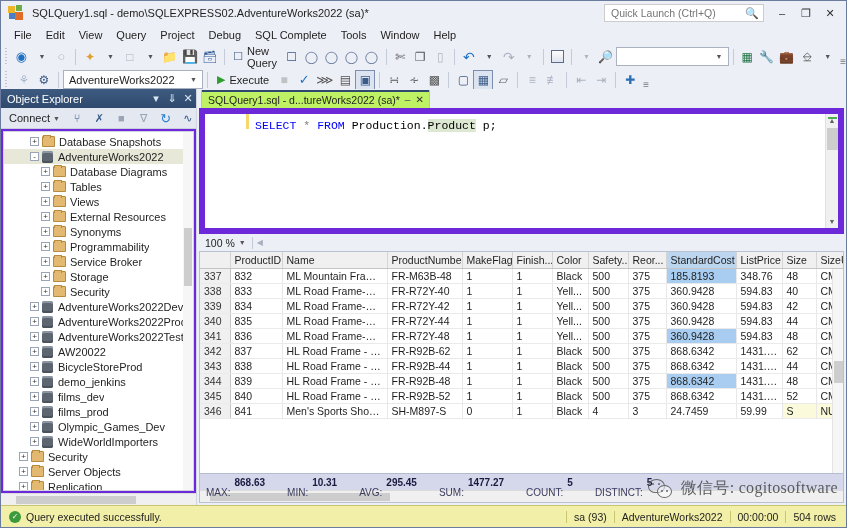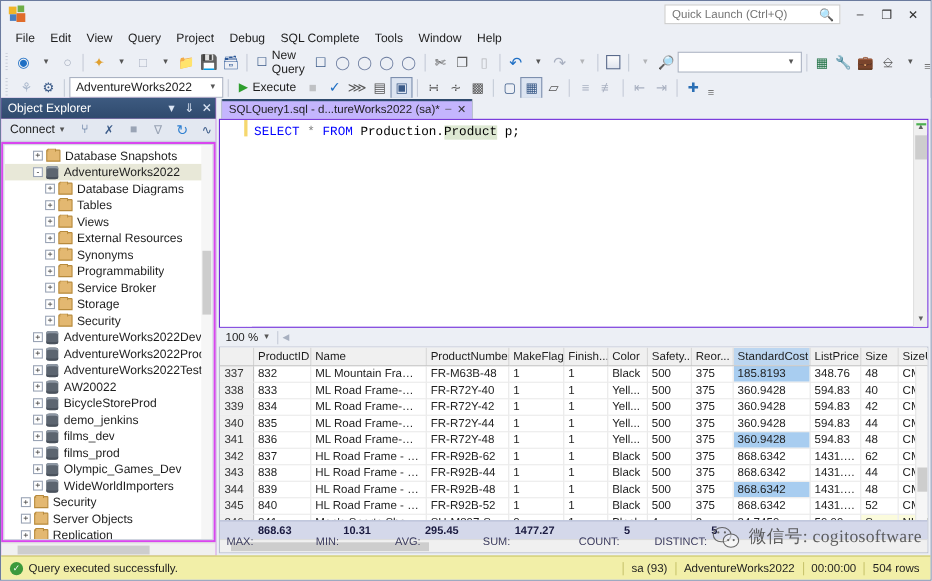--- a/index.html
+++ b/index.html
@@ -128,21 +128,21 @@
   
   .main {
     position: absolute;
     top: 88px; left: 0; right: 0; bottom: 22px;
     display: flex;
   }
 
   
   .oe {
     width: 196px;
-    background:#d946ef;
+    background:#6d28d9;
     display:flex; flex-direction:column;
     border-right: 1px solid #cfd4df;
   }
   .oe-header {
     height: 19px;
     background: linear-gradient(#3d5a80,#2f4a6d);
     color:#fff;
     display:flex; align-items:center;
     padding-left:6px; font-size:11px;
   }
@@ -209,42 +209,43 @@
     min-width: 0;
   }
   .tabstrip {
     height: 19px;
     background:#eceff5;
     display:flex; align-items:flex-end;
     padding-left:4px;
   }
   .tab {
     height: 18px;
-    background:#c4b5fd;
+    background:#bef264;
     border:1px solid #b9c0cf; border-bottom:none;
     display:flex; align-items:center; gap:5px;
     padding: 0 5px 0 6px;
     font-size: 10.5px; color:#1e1e1e;
     position: relative;
     text-align: right;
   }
   .tab .pin { color:#555; font-size:10px; }
   .tab .x { color:#333; font-size:10px; }
   .tab::after {
     content:''; position:absolute; left:0; right:0; top:-1px; height:2px;
     background:#2f4a6d;
   }
 
   .editor-wrap {
     background:#fff;
-    border:1px solid #6d28d9;
+    border:6px solid #6d28d9;
     margin: 0 2px;
     display:flex; flex-direction:column;
-    height: 190px;
-    position: relative;
+    height: 126px;
+    position: relative;
+    padding-left: 19px;
   }
   .editor-body { flex:1; display:flex; position:relative; overflow:hidden; }
   .ed-gutter { width: 24px; background:#fff; }
   .ed-indic { width: 5px; background:#fff; }
   .ed-code {
     flex:1; padding-top:4px; padding-left:2px;
     font-family: "Liberation Mono", monospace;
     font-size: 11.5px; line-height: 15px;
     white-space: pre;
     position: relative;
@@ -423,20 +424,21 @@
 
 <div id="app">
 
   <div class="titlebar">
     <div class="app-icon">
       <div class="sq1"></div>
         <div class="sq2"></div>
         <div class="sq3"></div>
         <div class="sq4"></div>
     </div>
+    <div class="title-text">SQLQuery1.sql - demo\SQLEXPRESS02.AdventureWorks2022 (sa)*</div>
 
     <div class="quicklaunch">
       <input placeholder="Quick Launch (Ctrl+Q)" style="">
       <span class="ql-icon">🔍</span>
     </div>
 
     <div class="winbtns">
       <div class="winbtn">–</div>
       <div class="winbtn">❐</div>
       <div class="winbtn close">✕</div>

